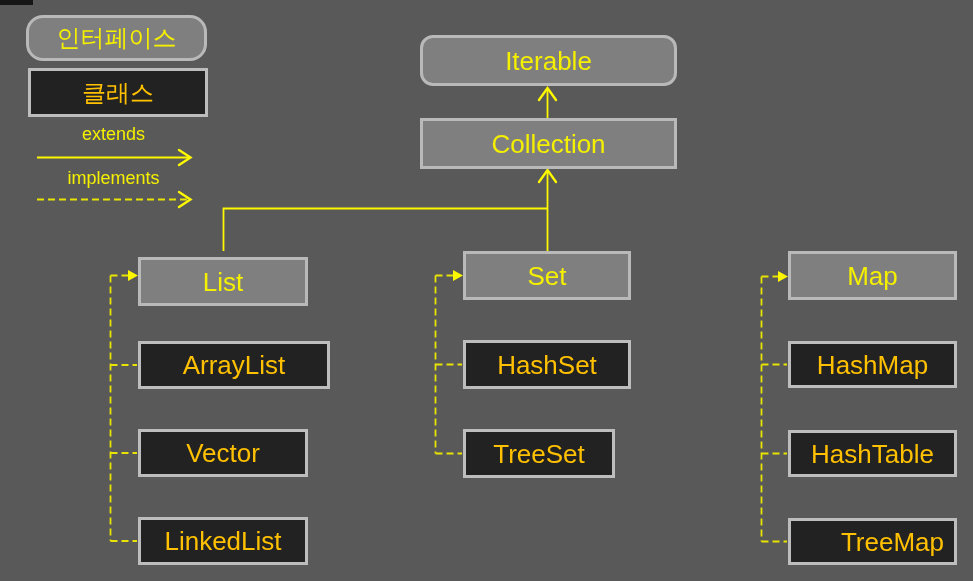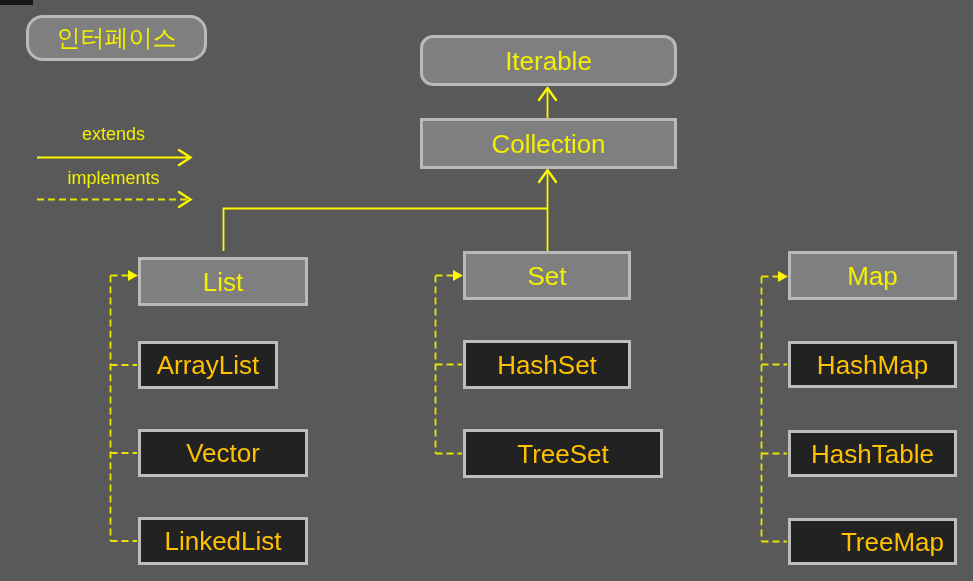--- a/index.html
+++ b/index.html
@@ -117,53 +117,56 @@
       <path class="dashed-stroke" d="M37,199.5 L187,199.5"></path>
       <path class="chevron" d="M179,192 L190.5,199.5 L179,207"></path>
     </g>
   </svg>
 
   <div class="edge-artifact"></div>
 
   <div class="box iface kor" style="left:26px; top:15px; width:181px; height:46px;border-radius:17px;">
     <span>인터페이스</span>
   </div>
+  <div class="box cls kor" style="left:28px; top:68px; width:180px; height:49px;">
+    <span>클래스</span>
+  </div>
   <div class="legend-text" style="left:37px; top:124px; width:153px;">extends</div>
   <div class="legend-text" style="left:37px; top:168px; width:153px;">implements</div>
 
   <div class="box iface" style="left:420px; top:35px; width:257px; height:51px;border-radius:13px;">
     <span>Iterable</span>
   </div>
   <div class="box iface" style="left:420px; top:118px; width:257px; height:51px;">
     <span>Collection</span>
   </div>
   <div class="box iface" style="left:138px; top:257px; width:170px; height:49px;">
     <span>List</span>
   </div>
   <div class="box iface" style="left:463px; top:251px; width:168px; height:49px;">
     <span>Set</span>
   </div>
   <div class="box iface" style="left:788px; top:251px; width:169px; height:49px;">
     <span>Map</span>
   </div>
 
-  <div class="box cls" style="left:138px; top:341px; width:140px; height:48px;">
+  <div class="box cls" style="left:138px; top:341px; width:192px; height:48px;">
     <span>ArrayList</span>
   </div>
   <div class="box cls" style="left:138px; top:429px; width:170px; height:48px;">
     <span>Vector</span>
   </div>
   <div class="box cls" style="left:138px; top:517px; width:170px; height:48px;">
     <span>LinkedList</span>
   </div>
 
   <div class="box cls" style="left:463px; top:340px; width:168px; height:49px;">
     <span>HashSet</span>
   </div>
-  <div class="box cls" style="left:463px; top:429px; width:200px; height:49px;">
+  <div class="box cls" style="left:463px; top:429px; width:152px; height:49px;">
     <span>TreeSet</span>
   </div>
 
   <div class="box cls" style="left:788px; top:341px; width:169px; height:47px;">
     <span>HashMap</span>
   </div>
   <div class="box cls" style="left:788px; top:430px; width:169px; height:47px;">
     <span>HashTable</span>
   </div>
   <div class="box cls" style="left:788px; top:518px; width:169px; height:47px;padding-left:40px;">

